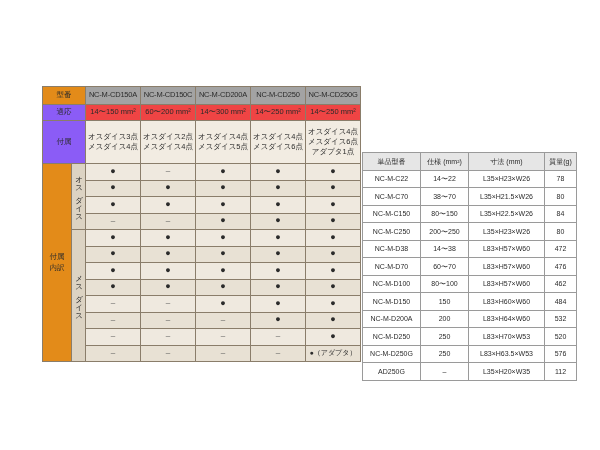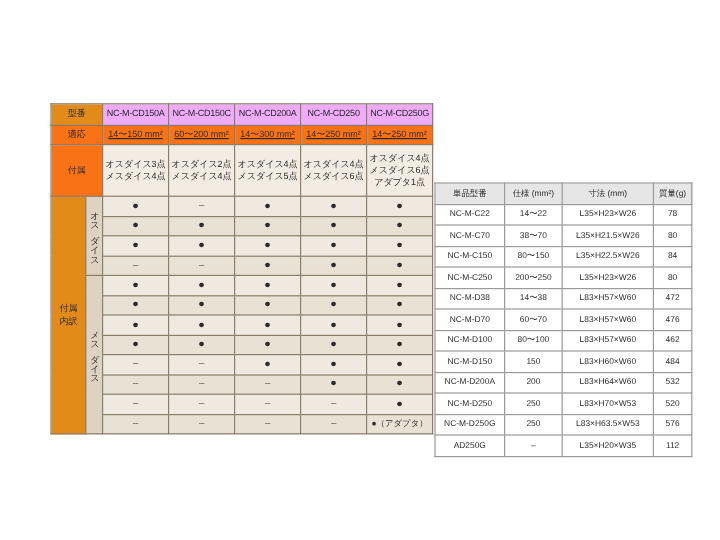--- a/index.html
+++ b/index.html
@@ -40,34 +40,33 @@
     line-height: 1.35;
   }
   .lt-head {
     background: #e38b19;
     color: #ffffff;
     font-weight: bold;
     height: 17px;
     margin-top: 45px;
   }
   .lt-rowlabel {
-    background: #f97316;
+    background: #8b5cf6;
     color: #ffffff;
     font-weight: bold;
   }
   .lt-model {
-    background: #f0abfc;
+    background: #a3a3a3;
     font-size: 7.5px;
     height: 17px;
     letter-spacing: -0.2px;
   }
   .lt-spec {
-    background: #f97316;
+    background: #ef4444;
     height: 15px;
-    text-decoration: underline;
   }
   .lt-access {
     background: #f2ece2;
     height: 42px;
     line-height: 1.5;
     font-size: 7px;
   }
   .lt-dot {
     background: #efe9df;
     height: 15.5px;

